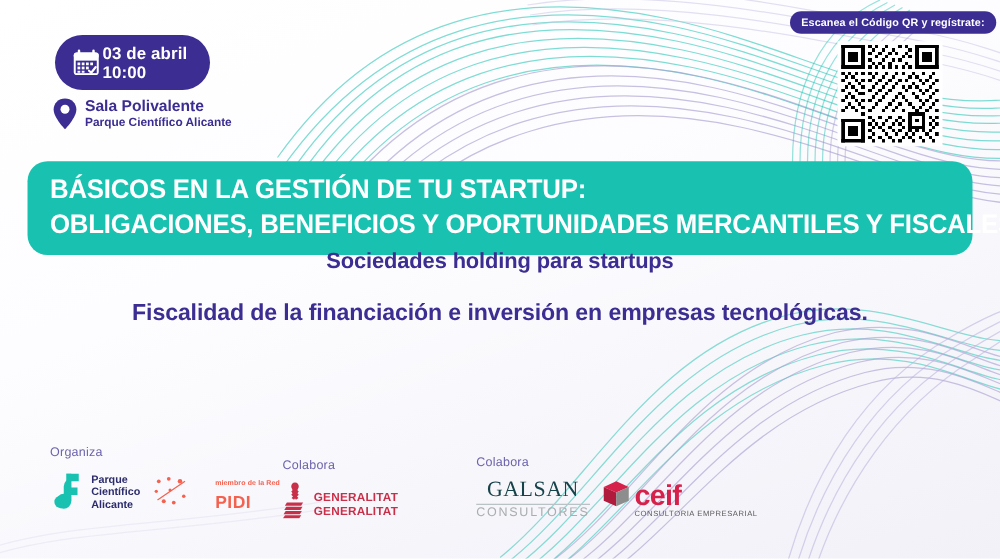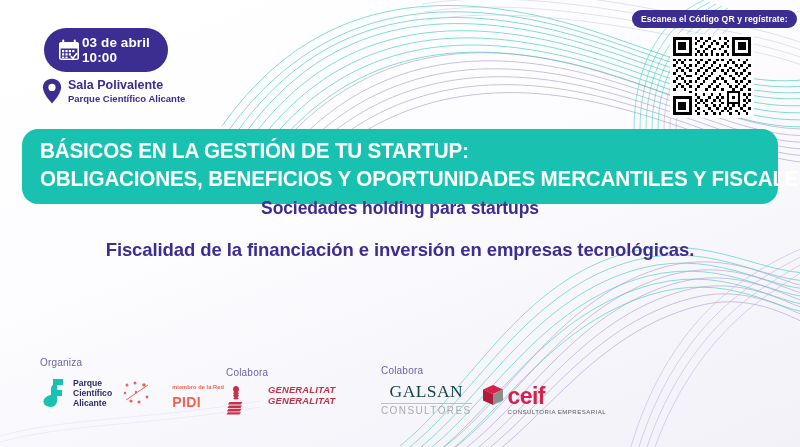--- a/index.html
+++ b/index.html
@@ -104,21 +104,21 @@
   .logo-pca .mark{ width:27px; height:30px; }
   .logo-pca .txt{ font-size:8.6px; font-weight:bold; color:#2b2b6e; line-height:1.17; }
 
   
   .logo-pidi{ display:flex; align-items:center; gap:20px; }
   .logo-pidi .dots{ width:30px; height:26px; }
   .logo-pidi .pt1{ font-size:5.6px; color:#f4614f; font-weight:bold; letter-spacing:.1px; }
   .logo-pidi .pt2{ font-size:14px; color:#f4614f; font-weight:bold; line-height:1; letter-spacing:.4px;}
 
   
-  .logo-gva{ display:flex; align-items:flex-start; gap:22px;font-style:italic; }
+  .logo-gva{ display:flex; align-items:flex-end; gap:5px; }
   .logo-gva .mark{ width:20px; height:30px; }
   .logo-gva .txt{ font-size:9.4px; font-weight:bold; color:#c8304a; line-height:1.15; letter-spacing:.2px; }
 
   
   .logo-galsan{ text-align:center; }
   .logo-galsan .g1{
     font-family:"Liberation Serif", serif;
     font-size:17.5px; color:#16424a; letter-spacing:.4px; line-height:1;
   }
   .logo-galsan .rule{ height:1px; background:#b9c2c4; margin:2px 0 1px; }

